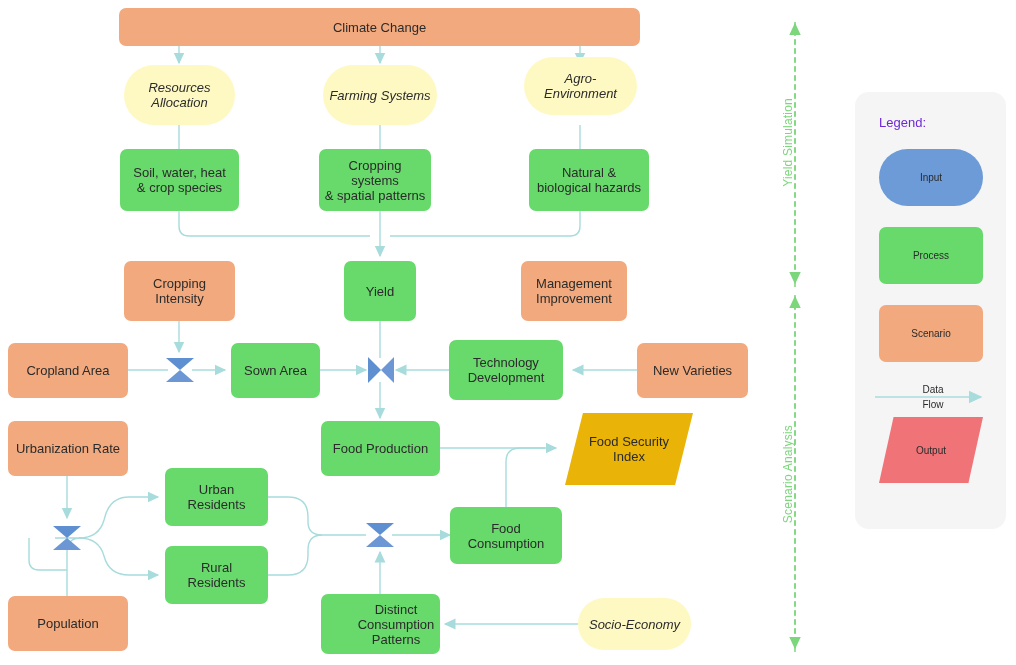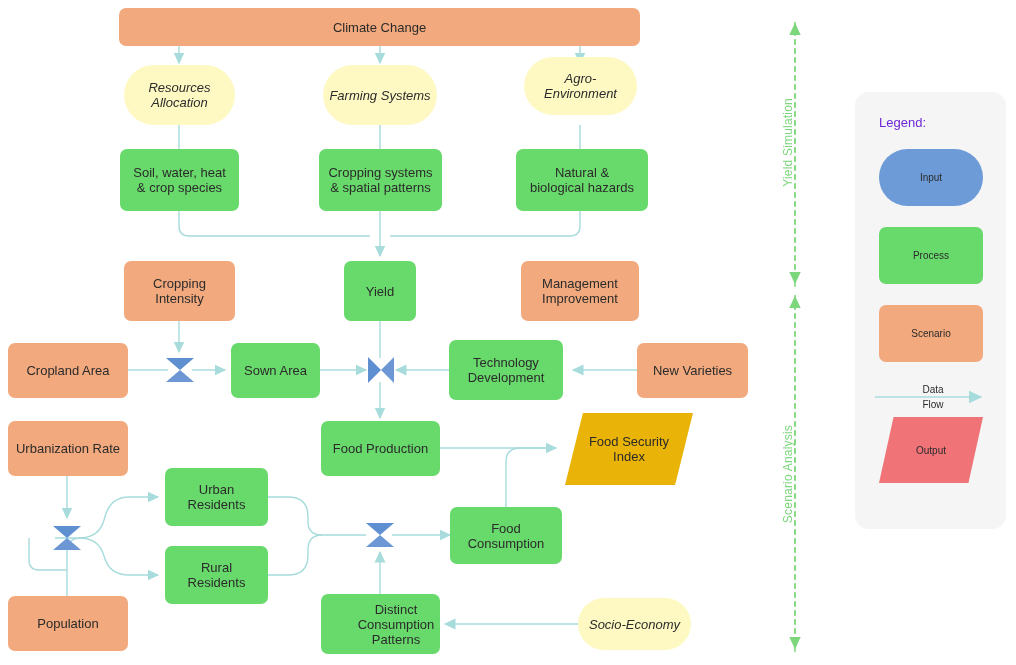--- a/index.html
+++ b/index.html
@@ -147,29 +147,29 @@
   <div class="node n-scenario" style="left:119px;top:8px;width:521px;height:38px;">Climate Change</div>
 
   <div class="node n-input" style="left:124px;top:65px;width:111px;height:60px;white-space:pre-line;">Resources
 Allocation</div>
   <div class="node n-input" style="left:323px;top:65px;width:114px;height:60px;white-space:pre-line;">Farming Systems</div>
   <div class="node n-input" style="left:524px;top:57px;width:113px;height:58px;white-space:pre-line;">Agro-
 Environment</div>
 
   <div class="node n-process" style="left:120px;top:149px;width:119px;height:62px;white-space:pre-line;">Soil, water, heat
 &amp; crop species</div>
-  <div class="node n-process" style="left:319px;top:149px;width:123px;height:62px;white-space:pre-line;">Cropping systems
+  <div class="node n-process" style="left:319px;top:149px;width:112px;height:62px;white-space:pre-line;">Cropping systems
 &amp; spatial patterns</div>
-  <div class="node n-process" style="left:516px;top:149px;width:132px;height:62px;white-space:pre-line;">Natural &amp;
+  <div class="node n-process" style="left:529px;top:149px;width:120px;height:62px;white-space:pre-line;">Natural &amp;
 biological hazards</div>
 
   <div class="node n-scenario" style="left:124px;top:261px;width:111px;height:60px;white-space:pre-line;">Cropping
 Intensity</div>
   <div class="node n-process" style="left:344px;top:261px;width:72px;height:60px;">Yield</div>
-  <div class="node n-scenario" style="left:521px;top:261px;width:118px;height:60px;white-space:pre-line;">Management
+  <div class="node n-scenario" style="left:521px;top:261px;width:106px;height:60px;white-space:pre-line;">Management
 Improvement</div>
 
   <div class="node n-scenario" style="left:8px;top:343px;width:120px;height:55px;">Cropland Area</div>
   <div class="node n-process" style="left:231px;top:343px;width:89px;height:55px;">Sown Area</div>
   <div class="node n-process" style="left:449px;top:340px;width:114px;height:60px;white-space:pre-line;">Technology
 Development</div>
   <div class="node n-scenario" style="left:637px;top:343px;width:111px;height:55px;">New Varieties</div>
 
   <div class="node n-scenario" style="left:8px;top:421px;width:120px;height:55px;">Urbanization Rate</div>
   <div class="node n-process" style="left:321px;top:421px;width:119px;height:55px;">Food Production</div>

